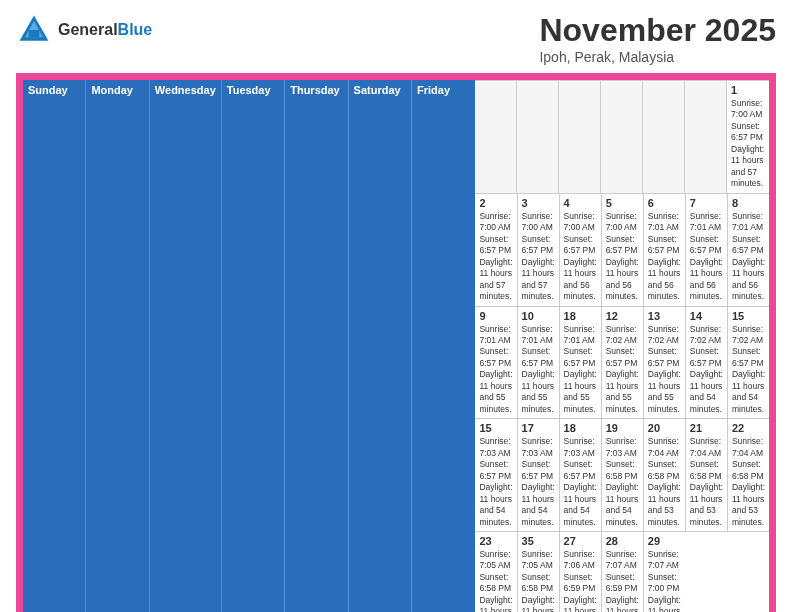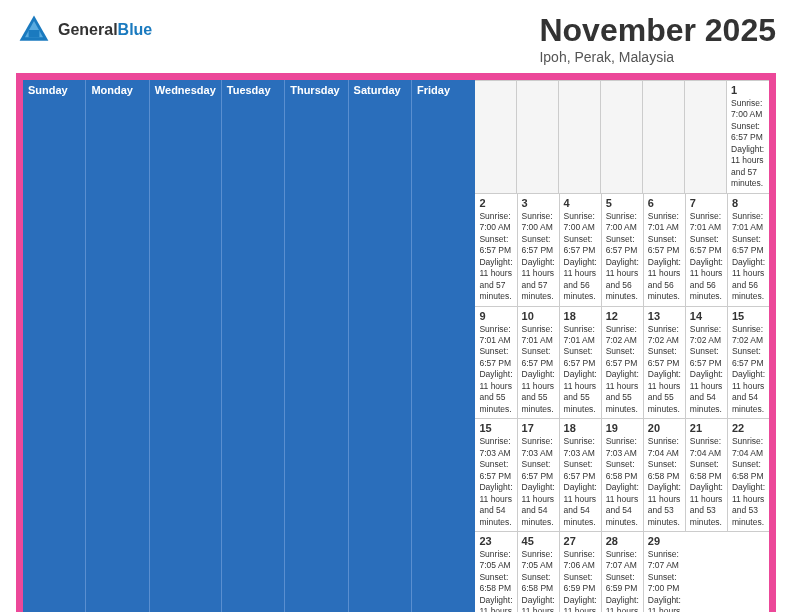--- a/index.html
+++ b/index.html
@@ -299,21 +299,21 @@
         </div>
         <div class="cal-row">
           <div class="cal-cell">
             <span class="day-num">23</span>
             <div class="cell-content">Sunrise: 7:05 AM
 Sunset: 6:58 PM
 Daylight: 11 hours
 and 53 minutes.</div>
           </div>
           <div class="cal-cell">
-            <span class="day-num">45</span>
+            <span class="day-num">35</span>
             <div class="cell-content">Sunrise: 7:05 AM
 Sunset: 6:58 PM
 Daylight: 11 hours
 and 53 minutes.</div>
           </div>
           <div class="cal-cell">
             <span class="day-num">27</span>
             <div class="cell-content">Sunrise: 7:06 AM
 Sunset: 6:59 PM
 Daylight: 11 hours

